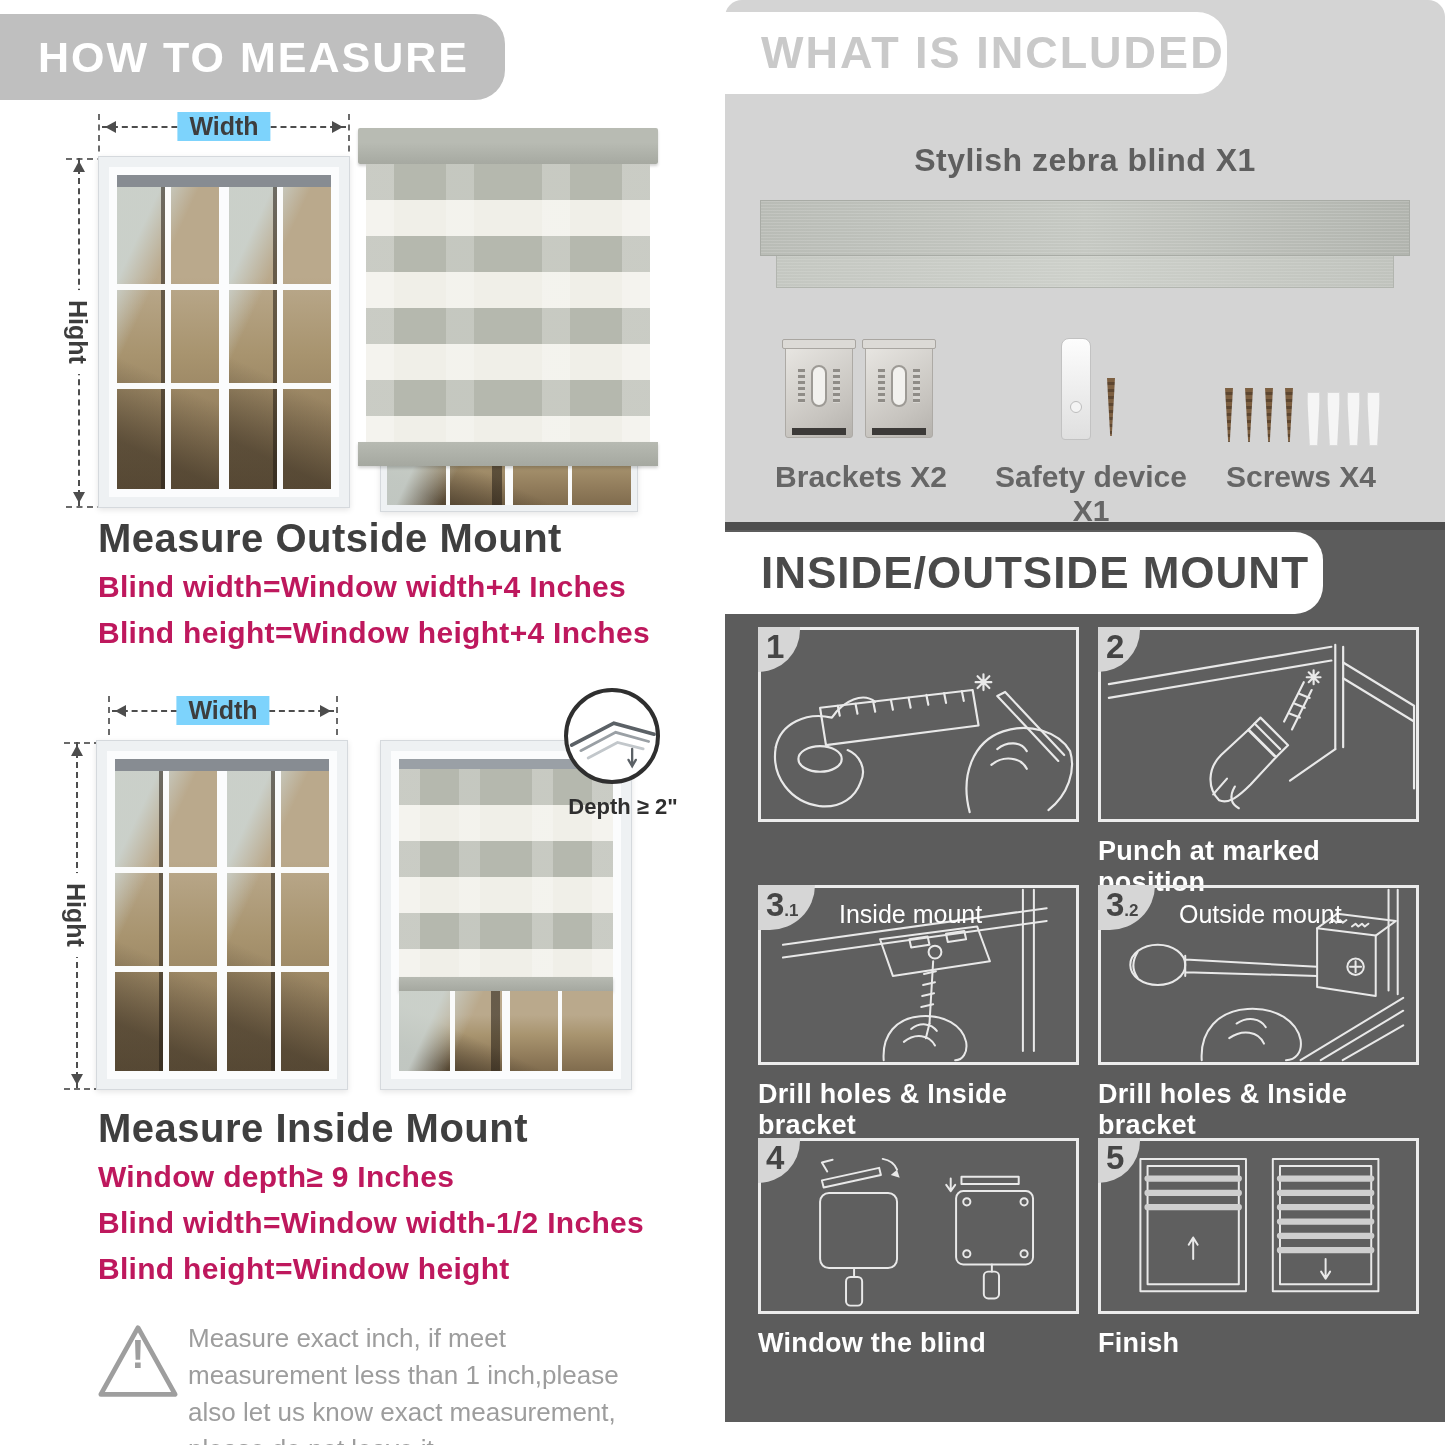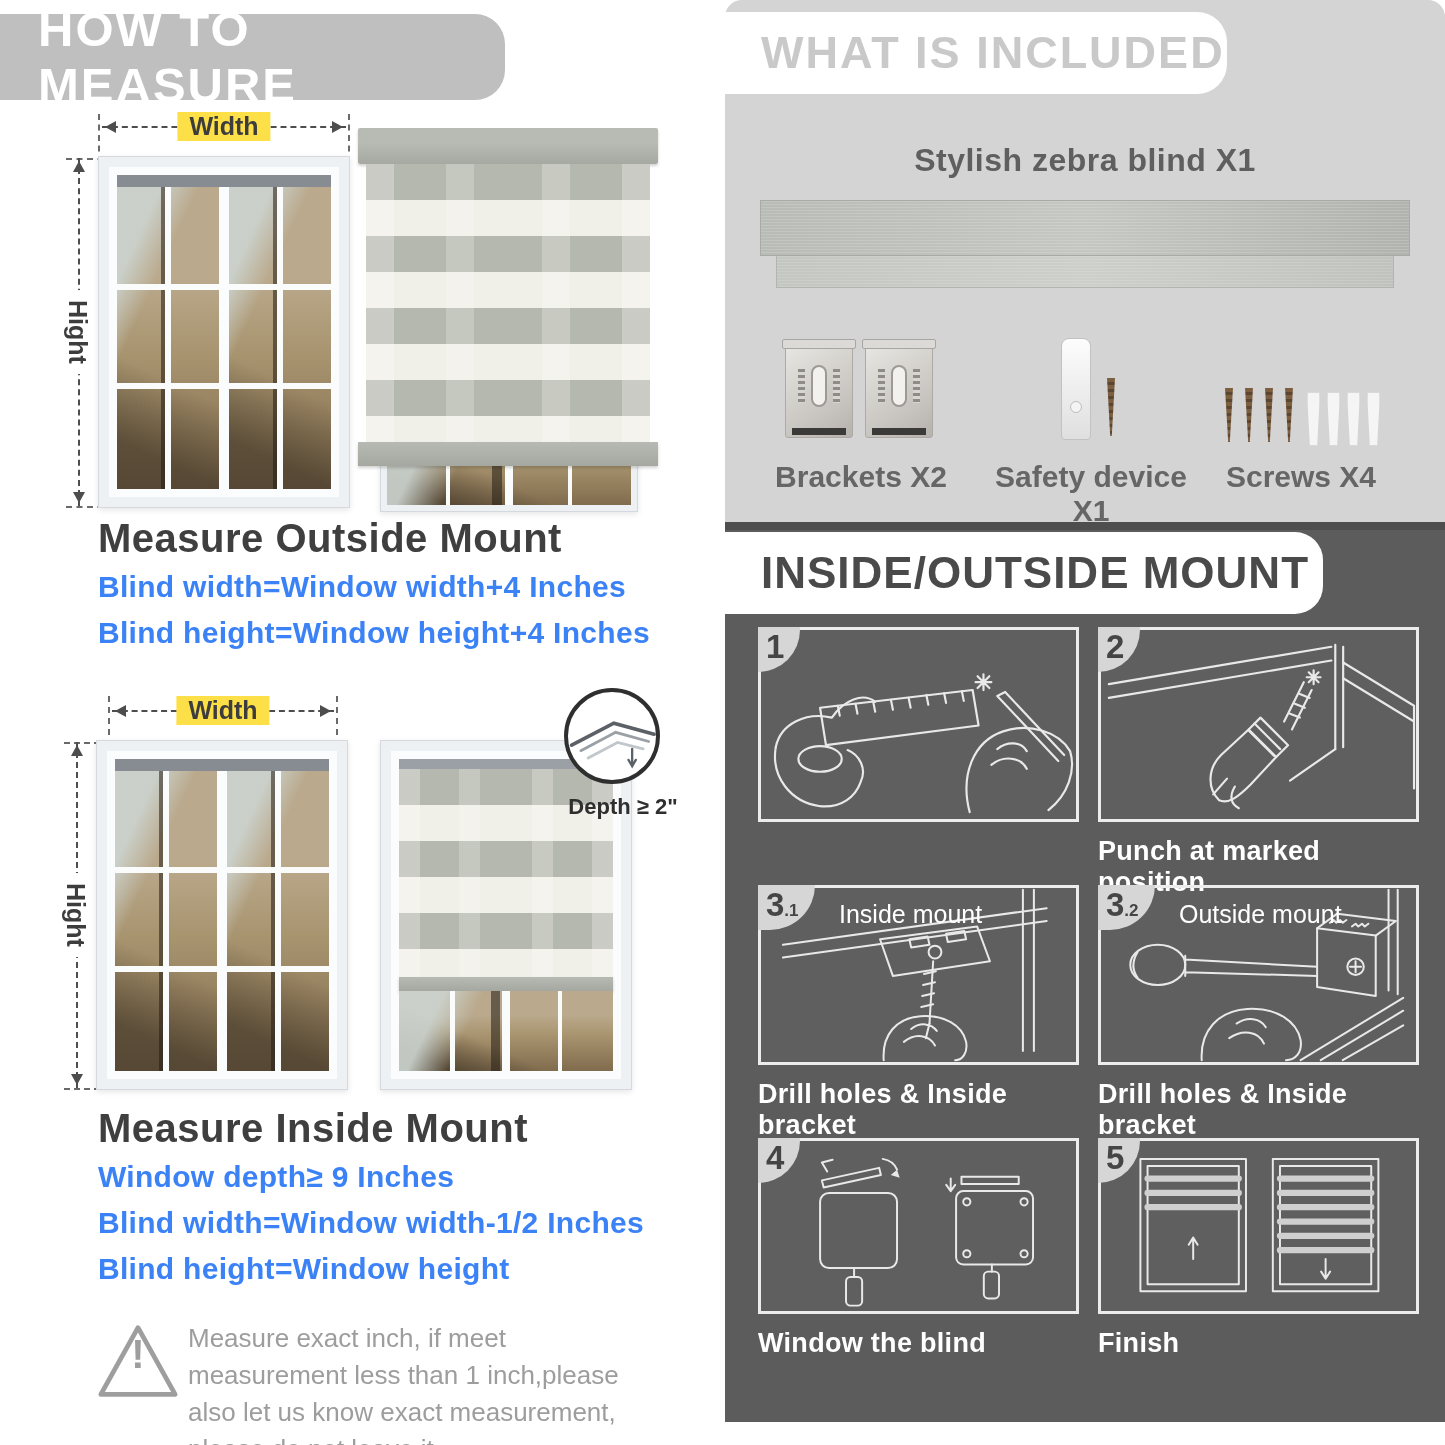--- a/index.html
+++ b/index.html
@@ -4,21 +4,21 @@
 <style>
   * { margin:0; padding:0; box-sizing:border-box; }
   body { background:#fff; font-family:"Liberation Sans", sans-serif; }
   .canvas { position:relative; width:1445px; height:1445px; background:#fff; overflow:hidden; }
   .abs { position:absolute; }
 
   
   .left { position:absolute; left:0; top:0; width:725px; height:1445px; background:#fff; }
   .banner-gray { position:absolute; left:0; top:14px; width:505px; height:86px; background:#bfbfbf;
     border-radius:0 30px 30px 0; display:flex; align-items:center; padding-left:38px; }
-  .banner-gray span { color:#fff; font-size:49px; font-weight:bold; letter-spacing:2px; }
+  .banner-gray span { color:#fff; font-size:43px; font-weight:bold; letter-spacing:2px; }
 
   .illus { position:absolute; }
   .illus1 { left:58px; top:112px; width:612px; height:402px; }
   .illus2 { left:58px; top:688px; width:640px; height:420px; }
 
   
   .win { position:absolute; background:#eef1f3; border:1px solid #d5d9dd; padding:10px;
     box-shadow:0 2px 6px rgba(0,0,0,.10); }
   .win-in { width:100%; height:100%; background:#fbfcfd; border:8px solid #fbfcfd; display:flex; flex-direction:column; }
   .lintel { height:12px; background:#878c92; flex:0 0 auto; }
@@ -53,37 +53,37 @@
       repeating-linear-gradient(180deg, #b5b8ae 0 36px, #f0efe8 36px 72px);
   }
   .cassette { background:linear-gradient(180deg,#b8bbb3 0 40%, #a6a9a1); border-radius:2px; box-shadow:0 2px 3px rgba(0,0,0,.18); }
   .bottomrail { background:linear-gradient(180deg,#b7bab2, #a5a8a0); box-shadow:0 2px 3px rgba(0,0,0,.18); }
 
   
   .dim-h { position:absolute; height:0; border-top:2px dashed #4d4d4d; }
   .dim-h::before, .dim-h::after { content:""; position:absolute; top:-7px; width:0; height:0; border:6px solid transparent; }
   .dim-h::before { left:-3px; border-right:11px solid #4d4d4d; }
   .dim-h::after  { right:-3px; border-left:11px solid #4d4d4d; }
-  .dim-h .chip { position:absolute; top:-16px; left:50%; transform:translateX(-50%); background:#fde047;
+  .dim-h .chip { position:absolute; top:-16px; left:50%; transform:translateX(-50%); background:#7dd3fc;
     padding:0 12px; font-size:25px; font-weight:bold; color:#3d3d3d; white-space:nowrap; }
   .dim-v { position:absolute; width:0; border-left:2px dashed #4d4d4d; }
   .dim-v::before, .dim-v::after { content:""; position:absolute; left:-7px; width:0; height:0; border:6px solid transparent; }
   .dim-v::before { top:-3px; border-bottom:11px solid #4d4d4d; }
   .dim-v::after  { bottom:-3px; border-top:11px solid #4d4d4d; }
   .dim-v .chip { position:absolute; left:-17px; top:50%; transform:translateY(-50%); background:#fff;
     writing-mode:vertical-rl; padding:10px 0; font-size:25px; font-weight:bold; color:#3d3d3d; }
   .guide-v { position:absolute; width:0; border-left:2px dashed #6a6a6a; }
   .guide-h { position:absolute; height:0; border-top:2px dashed #6a6a6a; }
 
   .detail-circle { position:absolute; width:96px; height:96px; border-radius:50%; border:4px solid #2f2f2f;
     background:#fff; overflow:hidden; }
   .depth-label { position:absolute; font-size:22px; font-weight:bold; color:#2f2f2f; text-align:center; }
 
   .h-measure { position:absolute; left:98px; font-size:40px; font-weight:bold; color:#3f3f3f; letter-spacing:.5px; }
-  .p-measure { position:absolute; left:98px; font-size:30px; font-weight:bold; color:#3b82f6; letter-spacing:.3px; }
+  .p-measure { position:absolute; left:98px; font-size:30px; font-weight:bold; color:#be185d; letter-spacing:.3px; }
 
   .warning-text { position:absolute; left:188px; top:1320px; width:450px; font-size:26px; line-height:37px; color:#9d9d9d; }
   .warn-wrap { position:absolute; left:95px; top:1322px; width:86px; height:80px; }
   .warn-wrap .bang { position:absolute; left:0; top:10px; width:100%; text-align:center; font-size:40px; font-weight:bold; color:#9e9e9e; }
 
   
   .right-top { position:absolute; left:725px; top:0; width:720px; height:545px; background:#d4d4d4;border-radius:17px; }
   .banner-white-lt { position:absolute; left:0; top:12px; width:502px; height:82px; background:#fff;
     border-radius:0 30px 30px 0; display:flex; align-items:center; padding-left:36px; }
   .banner-white-lt span { color:#c9c9c9; font-size:45px; font-weight:bold; letter-spacing:2px; }

